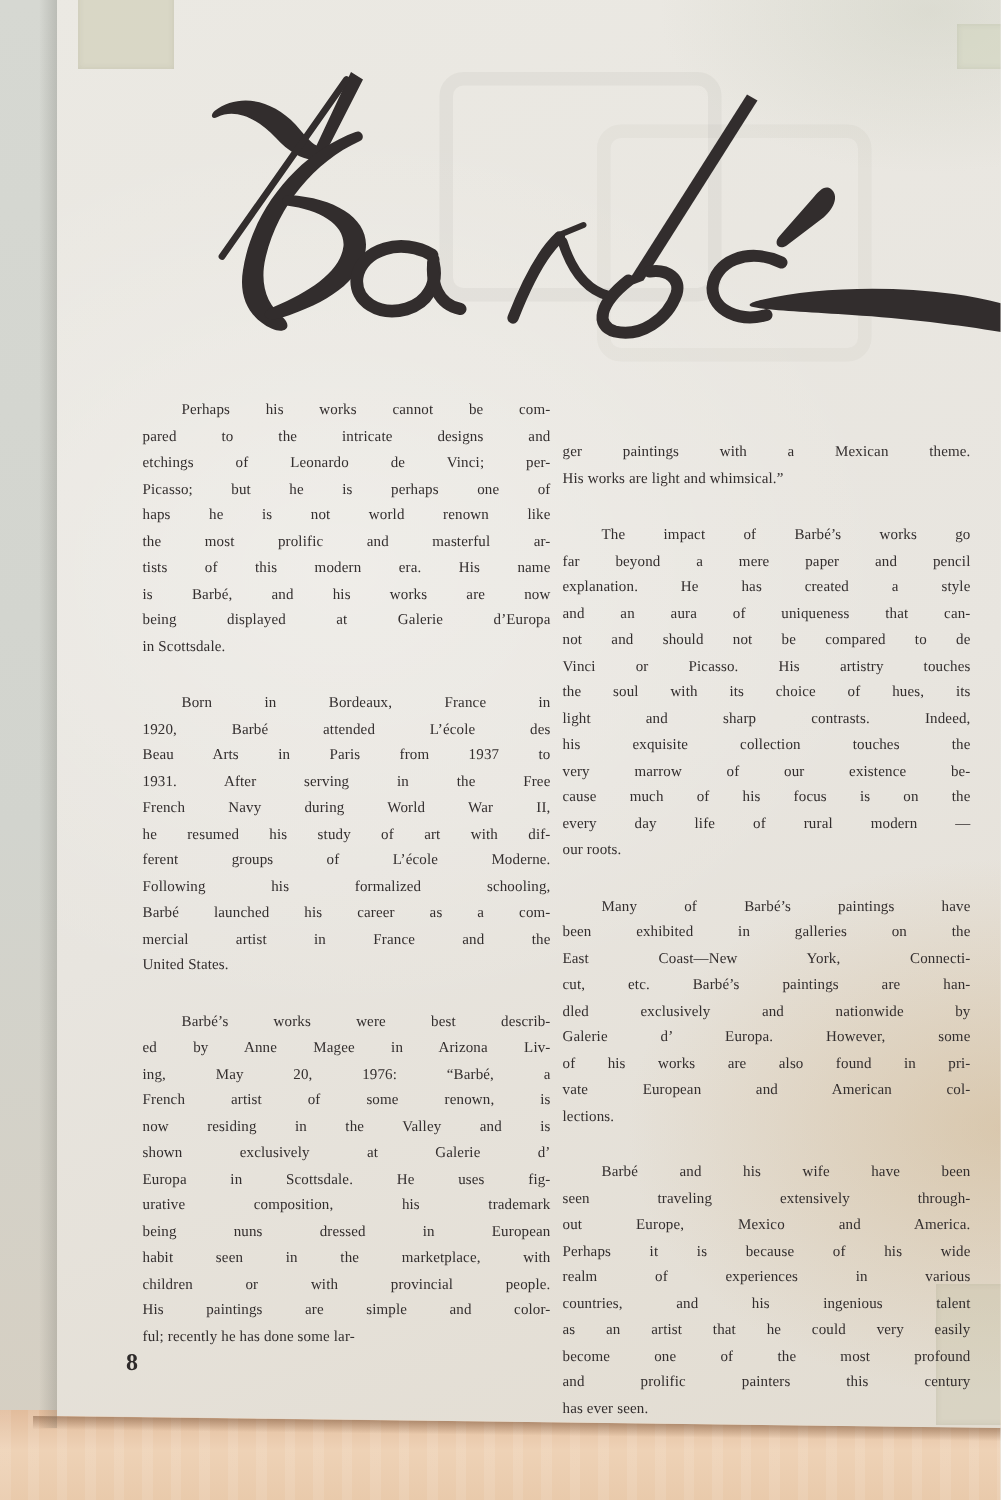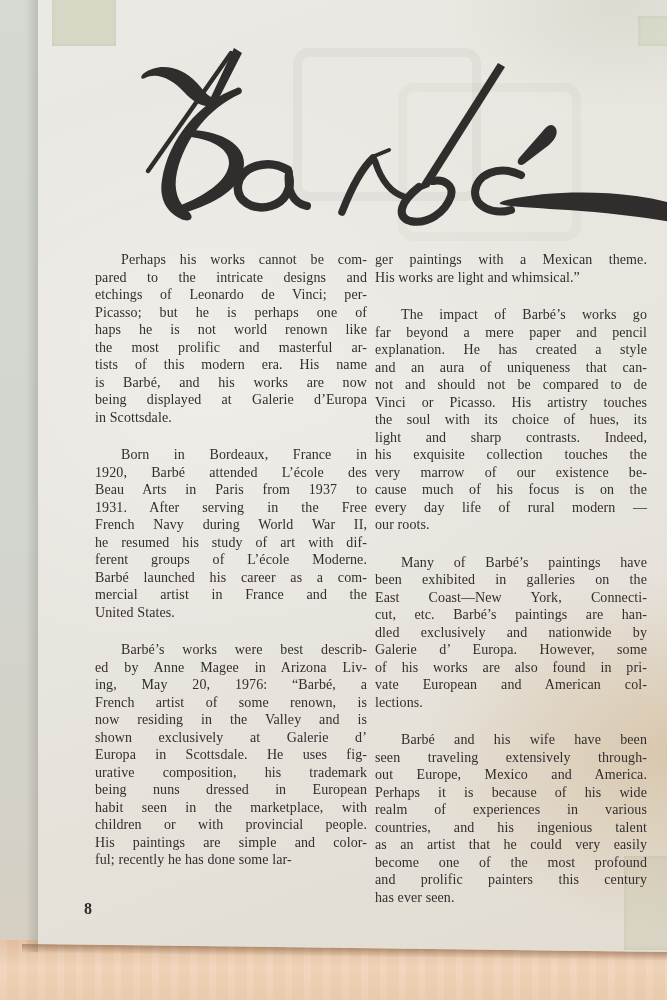--- a/index.html
+++ b/index.html
@@ -51,27 +51,27 @@
   .tape.t2 { left: 600px; top: 28px; width: 46px; height: 30px; background: rgba(206,210,184,0.45); }
   .tape.t3 { left: 586px; top: 868px; width: 52px; height: 94px; background: rgba(196,192,163,0.30); }
 
   
   .signature { position: absolute; left: 99px; top: 52px; width: 560px; height: 205px; }
   .sig-stroke { fill: none; stroke: #322d2d; stroke-linecap: round; }
   .sig-fill { fill: #322d2d; stroke: none; }
 
   
   .column {
-    position: absolute; top: 263px; width: 272px;
+    position: absolute; top: 277px; width: 272px;
     color: #332e2e;
-    font-size: 14px; line-height: 17.5px;
+    font-size: 10px; line-height: 17.5px;
     letter-spacing: 0.1px;
   }
   .column.left { left: 57px; }
-  .column.right { left: 337px; }
+  .column.right { left: 337px; margin-top: 28px; }
   .para { margin: 0 0 20px 0; }
   .tline { text-align: justify; text-align-last: justify; height: 17.5px; }
   .tline.last { text-align-last: left; }
   .tline.first { text-indent: 26px; }
 
   .page-number {
     position: absolute; left: 46px; top: 912px;
     font-size: 16px; font-weight: bold; color: #2e2a2a;
   }
 </style>
@@ -135,20 +135,21 @@
         <div class="tline last">in Scottsdale.</div>
       </div>
       <div class="para">
         <div class="tline first">Born in Bordeaux, France in</div>
         <div class="tline">1920, Barbé attended L’école des</div>
         <div class="tline">Beau Arts in Paris from 1937 to</div>
         <div class="tline">1931. After serving in the Free</div>
         <div class="tline">French Navy during World War II,</div>
         <div class="tline">he resumed his study of art with dif-</div>
         <div class="tline">ferent groups of L’école Moderne.</div>
+        <div class="tline">Following his formalized schooling,</div>
         <div class="tline">Barbé launched his career as a com-</div>
         <div class="tline">mercial artist in France and the</div>
         <div class="tline last">United States.</div>
       </div>
       <div class="para">
         <div class="tline first">Barbé’s works were best describ-</div>
         <div class="tline">ed by Anne Magee in Arizona Liv-</div>
         <div class="tline">ing, May 20, 1976: “Barbé, a</div>
         <div class="tline">French artist of some renown, is</div>
         <div class="tline">now residing in the Valley and is</div>

